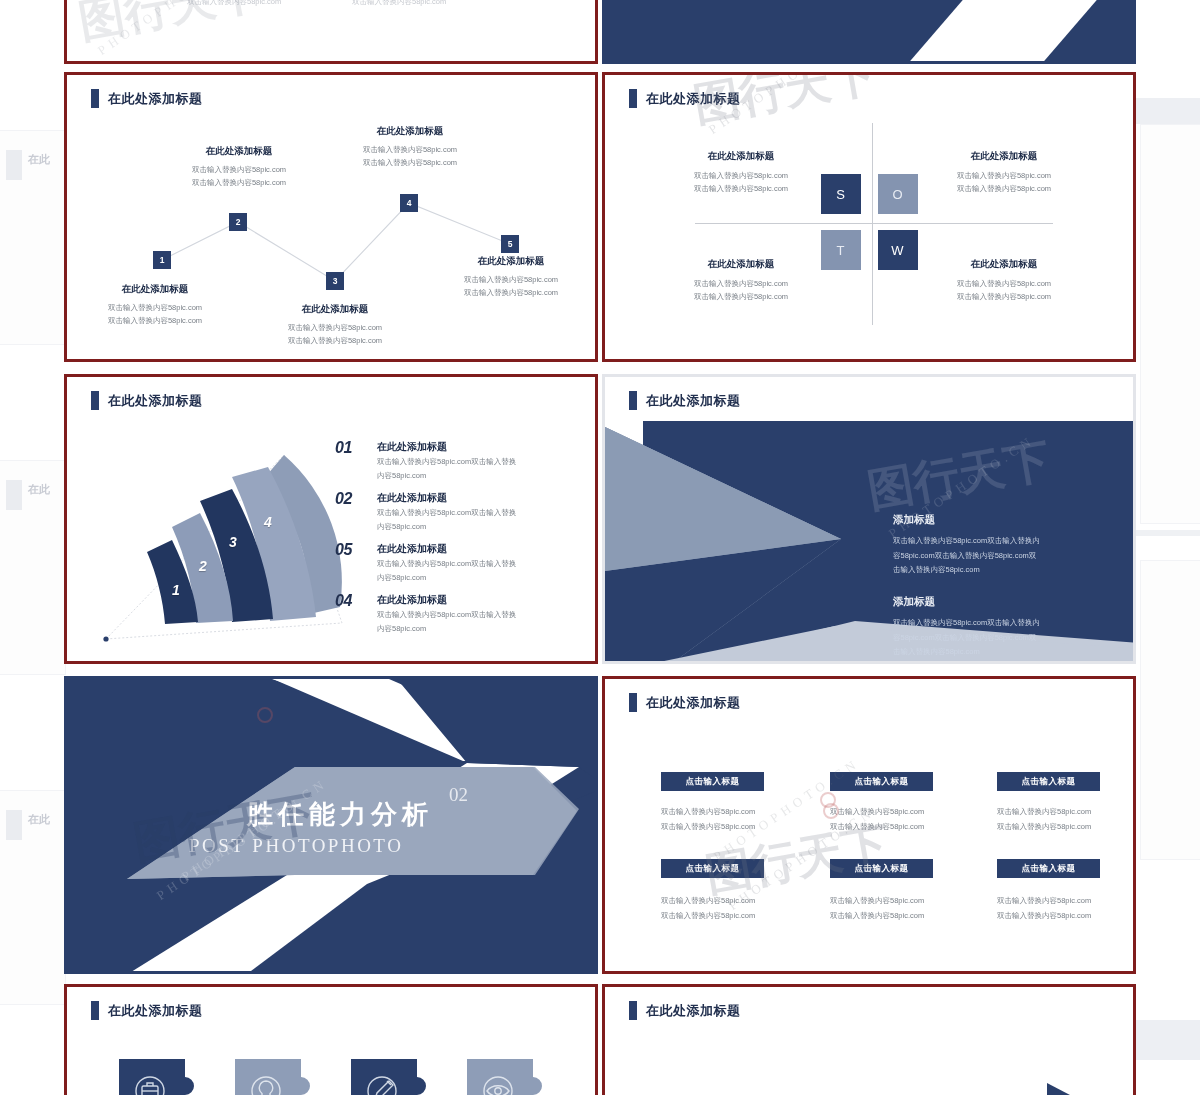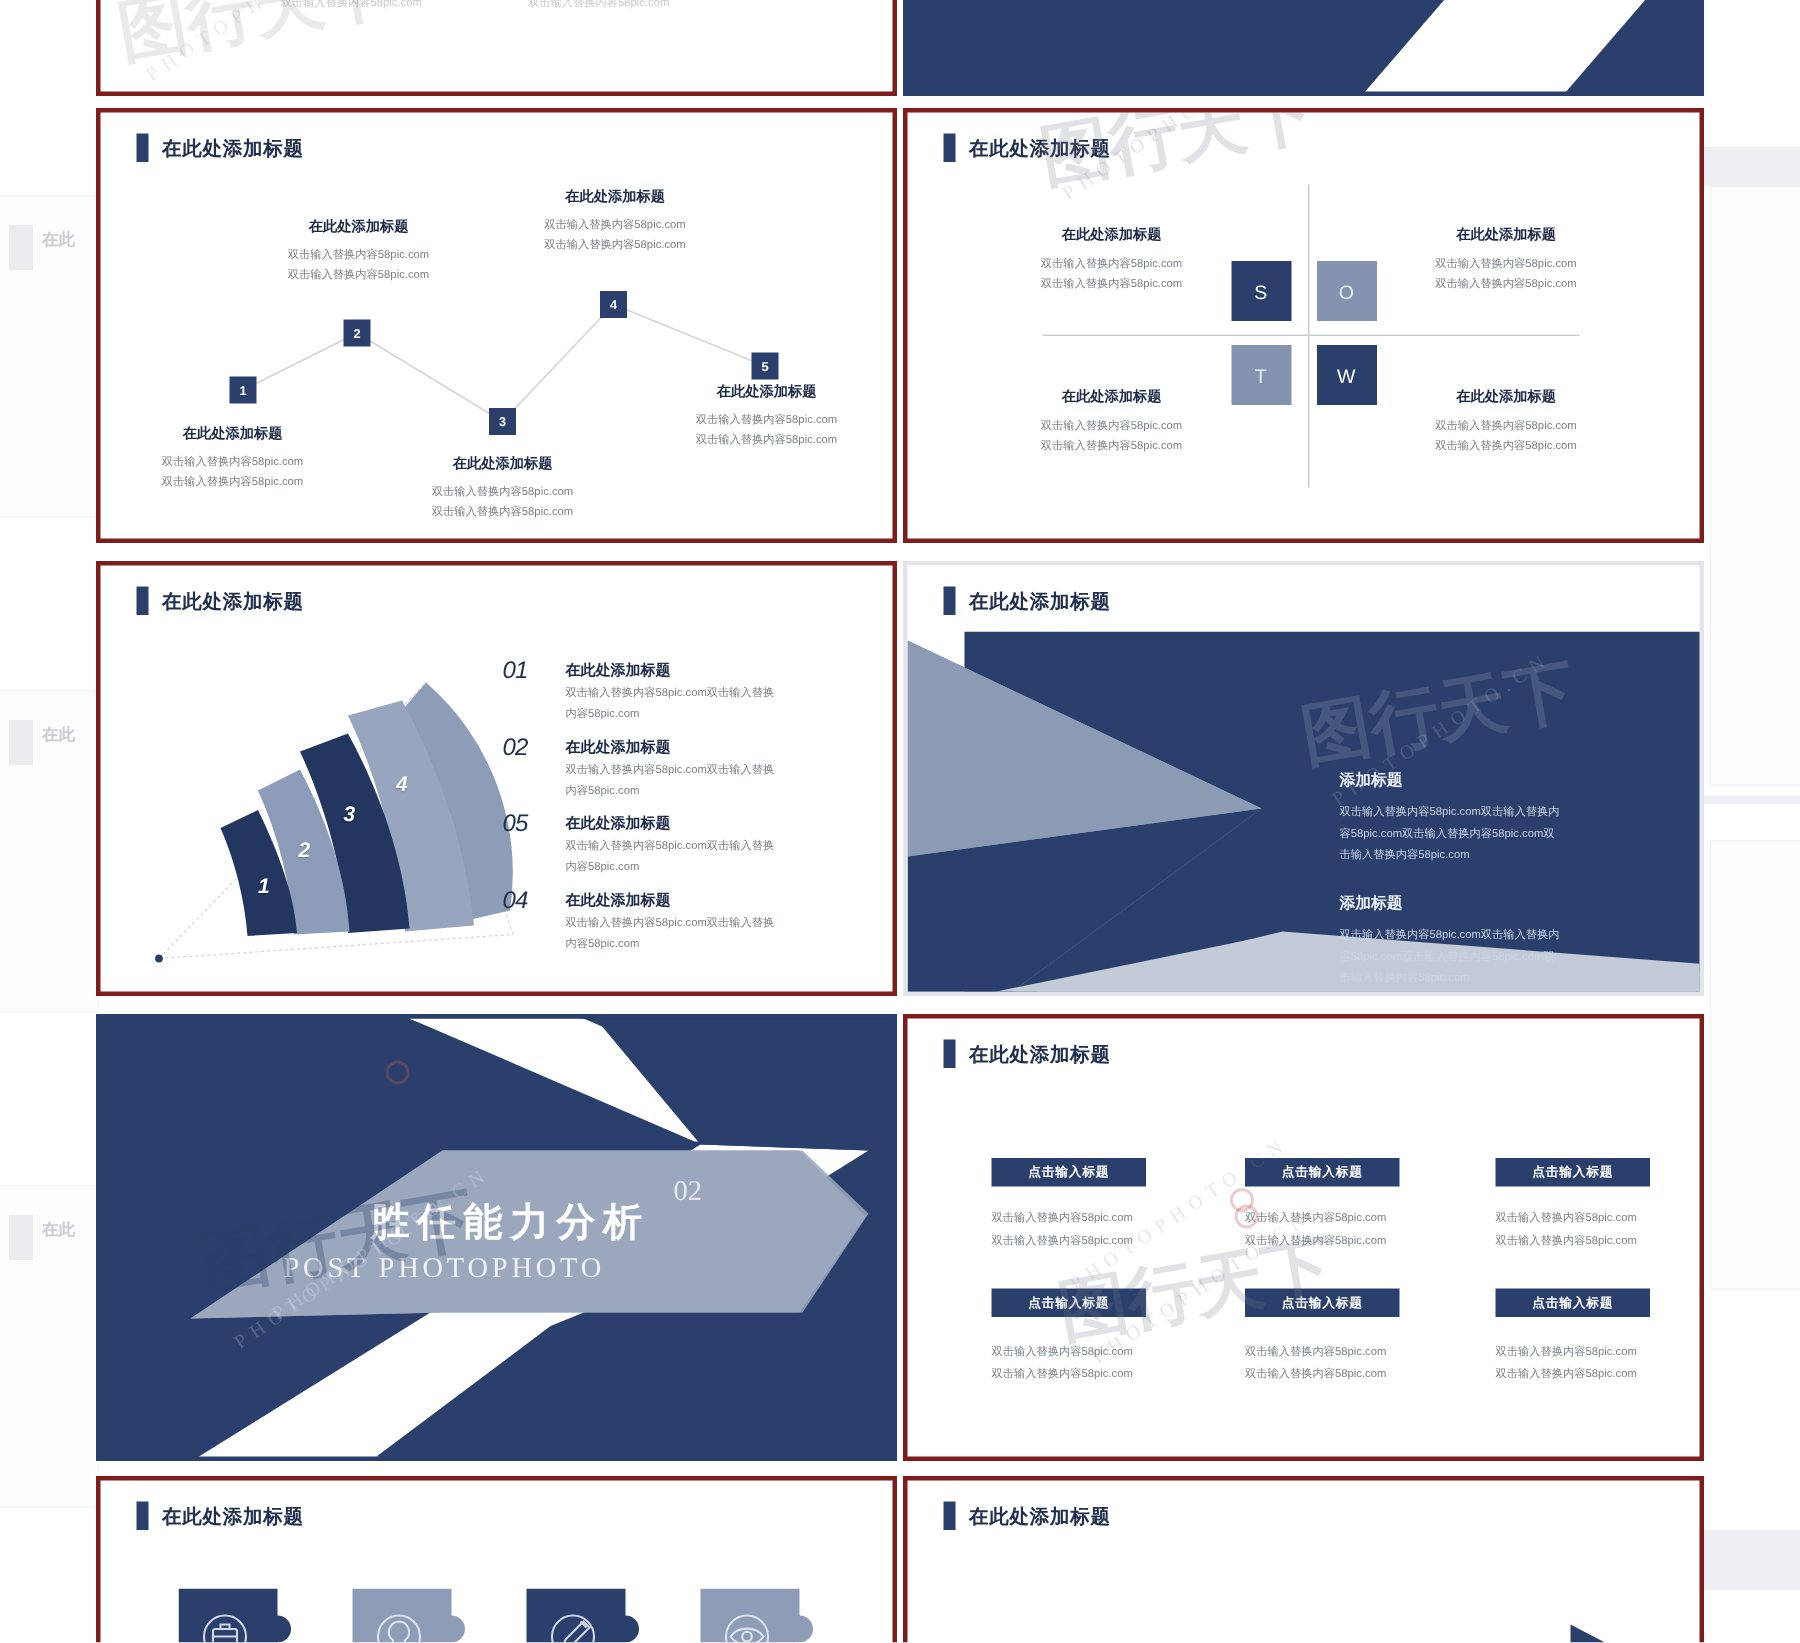--- a/index.html
+++ b/index.html
@@ -54,21 +54,21 @@
     color:#fff; font-size:13px; font-weight:400; letter-spacing:1px;
   }
   .swot-cell.dk { background:#2a3f6b; }
   .swot-cell.lt { background:#8494b0; color:#e8ecf3; }
 
   
   .fan-num {
     position:absolute; color:#fff; font-size:14px; font-weight:700;
     font-style:italic; text-shadow:0 1px 1px rgba(0,0,0,.25);
   }
-  .listnum { position:absolute; font-size:16px; font-weight:400; color:#22304f; font-style:italic; letter-spacing:-.5px; }
+  .listnum { position:absolute; font-size:16px; font-weight:700; color:#22304f; font-style:italic; letter-spacing:-.5px; }
   .listttl { position:absolute; font-size:10px; font-weight:700; color:#1d2b48; white-space:nowrap; }
   .listtxt { position:absolute; font-size:7.5px; color:#7a8088; line-height:1.85; width:185px; }
 
   
   .d-ttl { position:absolute; font-size:10.5px; font-weight:700; color:#e9edf4; }
   .d-txt { position:absolute; font-size:7.5px; color:#cbd4e3; line-height:1.95; width:178px; }
 
   
   .sec-cn {
     position:absolute; color:#ffffff; font-size:26px; font-weight:700;

